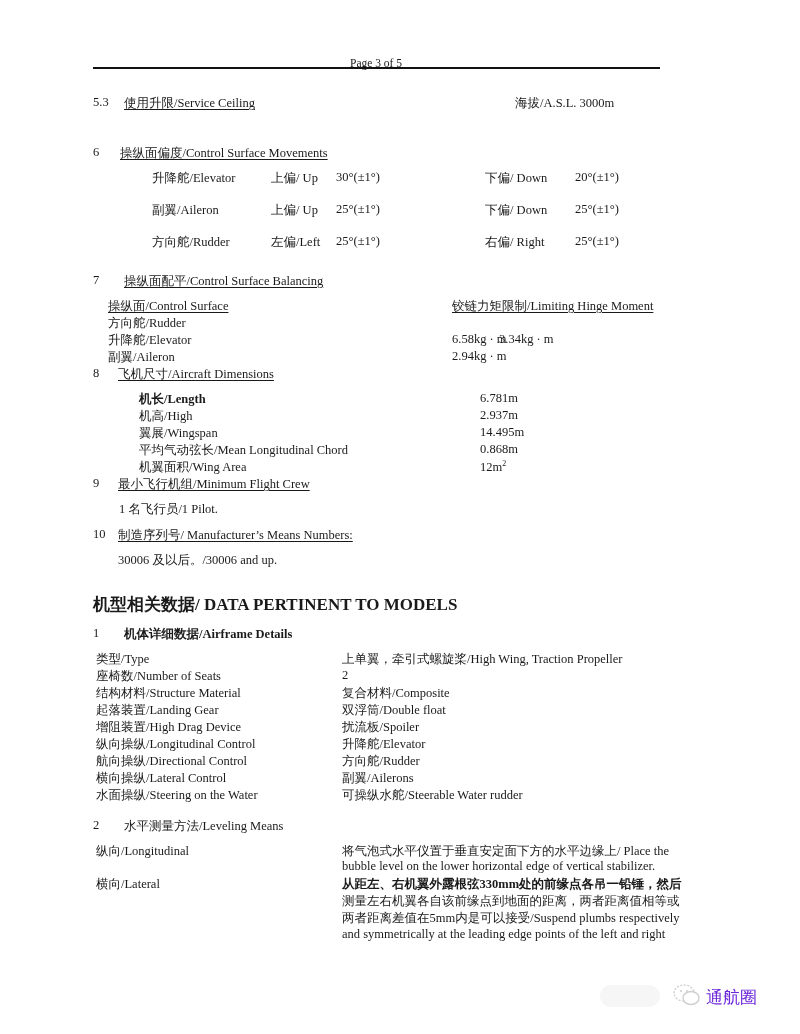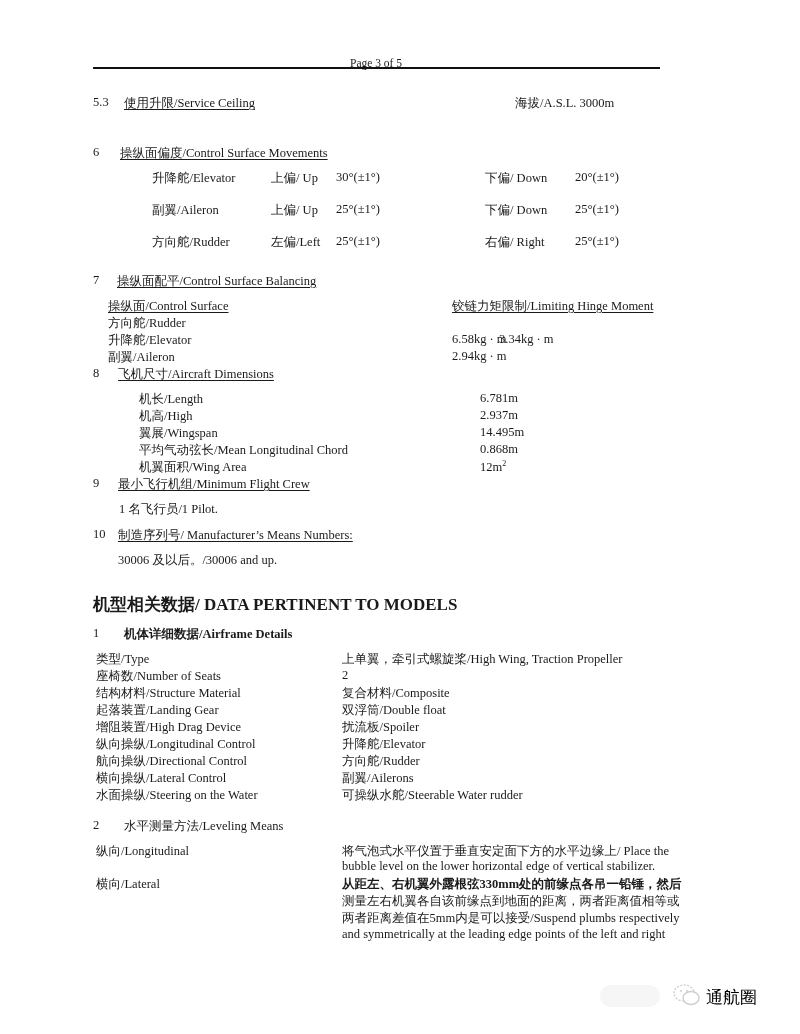--- a/index.html
+++ b/index.html
@@ -21,21 +21,21 @@
       font-size: 11.5px;
     }
     .header-rule {
       position: absolute; left: 93px; top: 67px;
       width: 567px; height: 2px; background: #111;
     }
     .bold { font-weight: bold; }
     .wm {
       position: absolute; left: 672px; top: 983px;
       font-family: "DejaVu Sans", sans-serif;
-      font-size: 17px; color: #000000;
+      font-size: 17px; color: #6d28d9;
       display: flex; align-items: center; gap: 4px;
     }
     .wm svg { width: 30px; height: 24px; }
     .wm-faint {
       position: absolute; left: 600px; top: 985px;
       width: 60px; height: 22px; border-radius: 12px;
       background: #f6f6f6;
     }
   </style>
 </head>
@@ -69,39 +69,39 @@
   <div>
     <div class="abs" style="left:152px;top:234px;">方向舵/Rudder</div>
     <div class="abs" style="left:271px;top:234px;">左偏/Left</div>
     <div class="abs" style="left:336px;top:234px;">25°(±1°)</div>
     <div class="abs" style="left:485px;top:234px;">右偏/ Right</div>
     <div class="abs" style="left:575px;top:234px;">25°(±1°)</div>
   </div>
 </div>
 
 <div class="abs" style="left:93px;top:273px;">7</div>
-<div class="abs u" style="left:117px;top:273px;">操纵面配平/Control Surface Balancing</div>
+<div class="abs u" style="left:124px;top:273px;">操纵面配平/Control Surface Balancing</div>
 
 <div>
   <div class="abs u" style="left:108px;top:298px;">操纵面/Control Surface</div>
   <div class="abs u" style="left:452px;top:298px;">铰链力矩限制/Limiting Hinge Moment</div>
 
   <div class="abs" style="left:108px;top:315px;">方向舵/Rudder</div>
   <div class="abs" style="left:452px;top:332px;font-family:Liberation Serif, serif;">6.58kg · m</div>
   <div class="abs" style="left:108px;top:332px;">升降舵/Elevator</div>
   <div class="abs" style="left:452px;top:332px;margin-left:47px;">3.34kg · m</div>
   <div class="abs" style="left:108px;top:349px;">副翼/Aileron</div>
   <div class="abs" style="left:452px;top:349px;">2.94kg · m</div>
 </div>
 
 <div class="abs" style="left:93px;top:366px;">8</div>
 <div class="abs u" style="left:118px;top:366px;">飞机尺寸/Aircraft Dimensions</div>
 
 <div>
-  <div class="abs" style="left:139px;top:391px;">机长/Length</div>
+  <div class="abs" style="left:139px;top:391px;font-weight:bold;">机长/Length</div>
   <div class="abs" style="left:480px;top:391px;">6.781m</div>
   <div class="abs" style="left:139px;top:408px;">机高/High</div>
   <div class="abs" style="left:480px;top:408px;">2.937m</div>
   <div class="abs" style="left:139px;top:425px;">翼展/Wingspan</div>
   <div class="abs" style="left:480px;top:425px;">14.495m</div>
   <div class="abs" style="left:139px;top:442px;">平均气动弦长/Mean Longitudinal Chord</div>
   <div class="abs" style="left:480px;top:442px;">0.868m</div>
   <div class="abs" style="left:139px;top:459px;">机翼面积/Wing Area</div>
   <div class="abs" style="left:480px;top:459px;"><span>12m</span><sup style="font-size:8px;">2</sup></div>
 </div>

